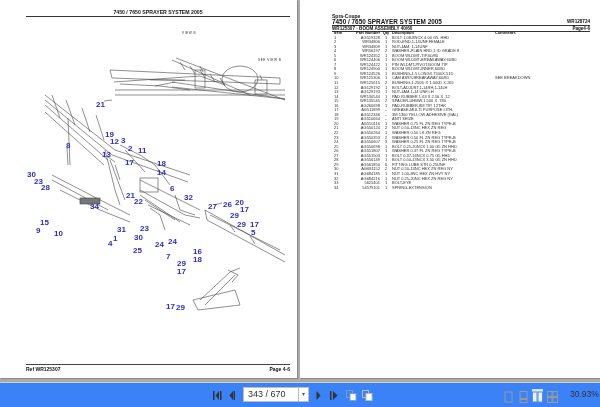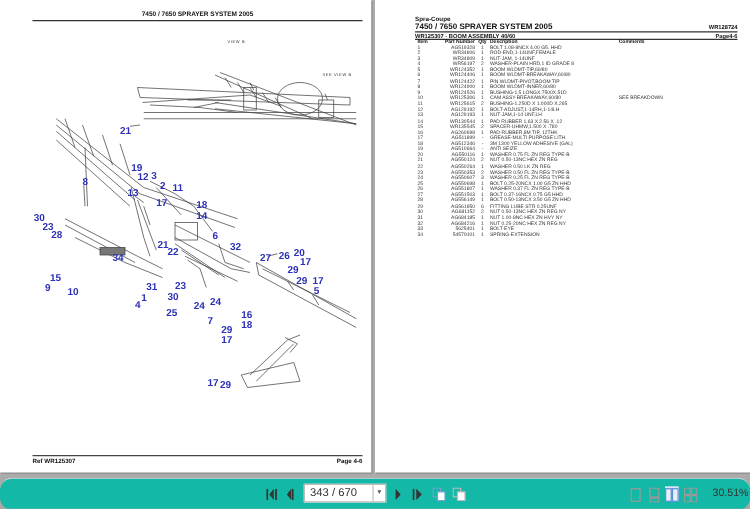--- a/index.html
+++ b/index.html
@@ -45,21 +45,21 @@
   .prow.head { font-weight:bold; color:#111; }
   .c-item { width:14px; text-align:left; padding-left:2px; box-sizing:border-box; }
   .c-part { width:34px; text-align:right; }
   .c-qty { width:12px; text-align:center; }
   .c-desc { width:103px; }
   .c-com { width:90px; }
 
   
   .toolbar {
     position:absolute; left:0; top:382px; width:600px; height:25px;
-    background:#14b8a6; border-top:1px solid #d0d0d0;border-radius:10px;
+    background:#3b82f6; border-top:1px solid #d0d0d0;
   }
   .tb-btn { position:absolute; top:6px; height:12px; display:flex; align-items:center; justify-content:center; font-size:9px; color:#333; cursor:pointer; }
   .page-field {
     position:absolute; left:243px; top:4px; width:56px; height:15px;
     border:1px solid #bdbdbd; background:#fff; box-sizing:border-box;
     font-size:9px; color:#333; padding-left:4px; line-height:13px;
   }
   .page-drop {
     position:absolute; left:299px; top:4px; width:10px; height:15px;
     border:1px solid #bdbdbd; border-left:none; background:#fff; box-sizing:border-box;
@@ -497,14 +497,14 @@
       </svg>
   </div>
   <div class="view-btn" style="left:547px;">
     <svg width="11" height="12" viewBox="0 0 11 12">
         <rect x="0.5" y="0.5" width="4.5" height="5" fill="none" stroke="#999"></rect>
         <rect x="6" y="0.5" width="4.5" height="5" fill="none" stroke="#999"></rect>
         <rect x="0.5" y="6.5" width="4.5" height="5" fill="none" stroke="#999"></rect>
         <rect x="6" y="6.5" width="4.5" height="5" fill="none" stroke="#999"></rect>
       </svg>
   </div>
-  <div class="zoom-level">30.51%</div>
+  <div class="zoom-level">30.93%</div>
 </div>
 
 </body></html>

